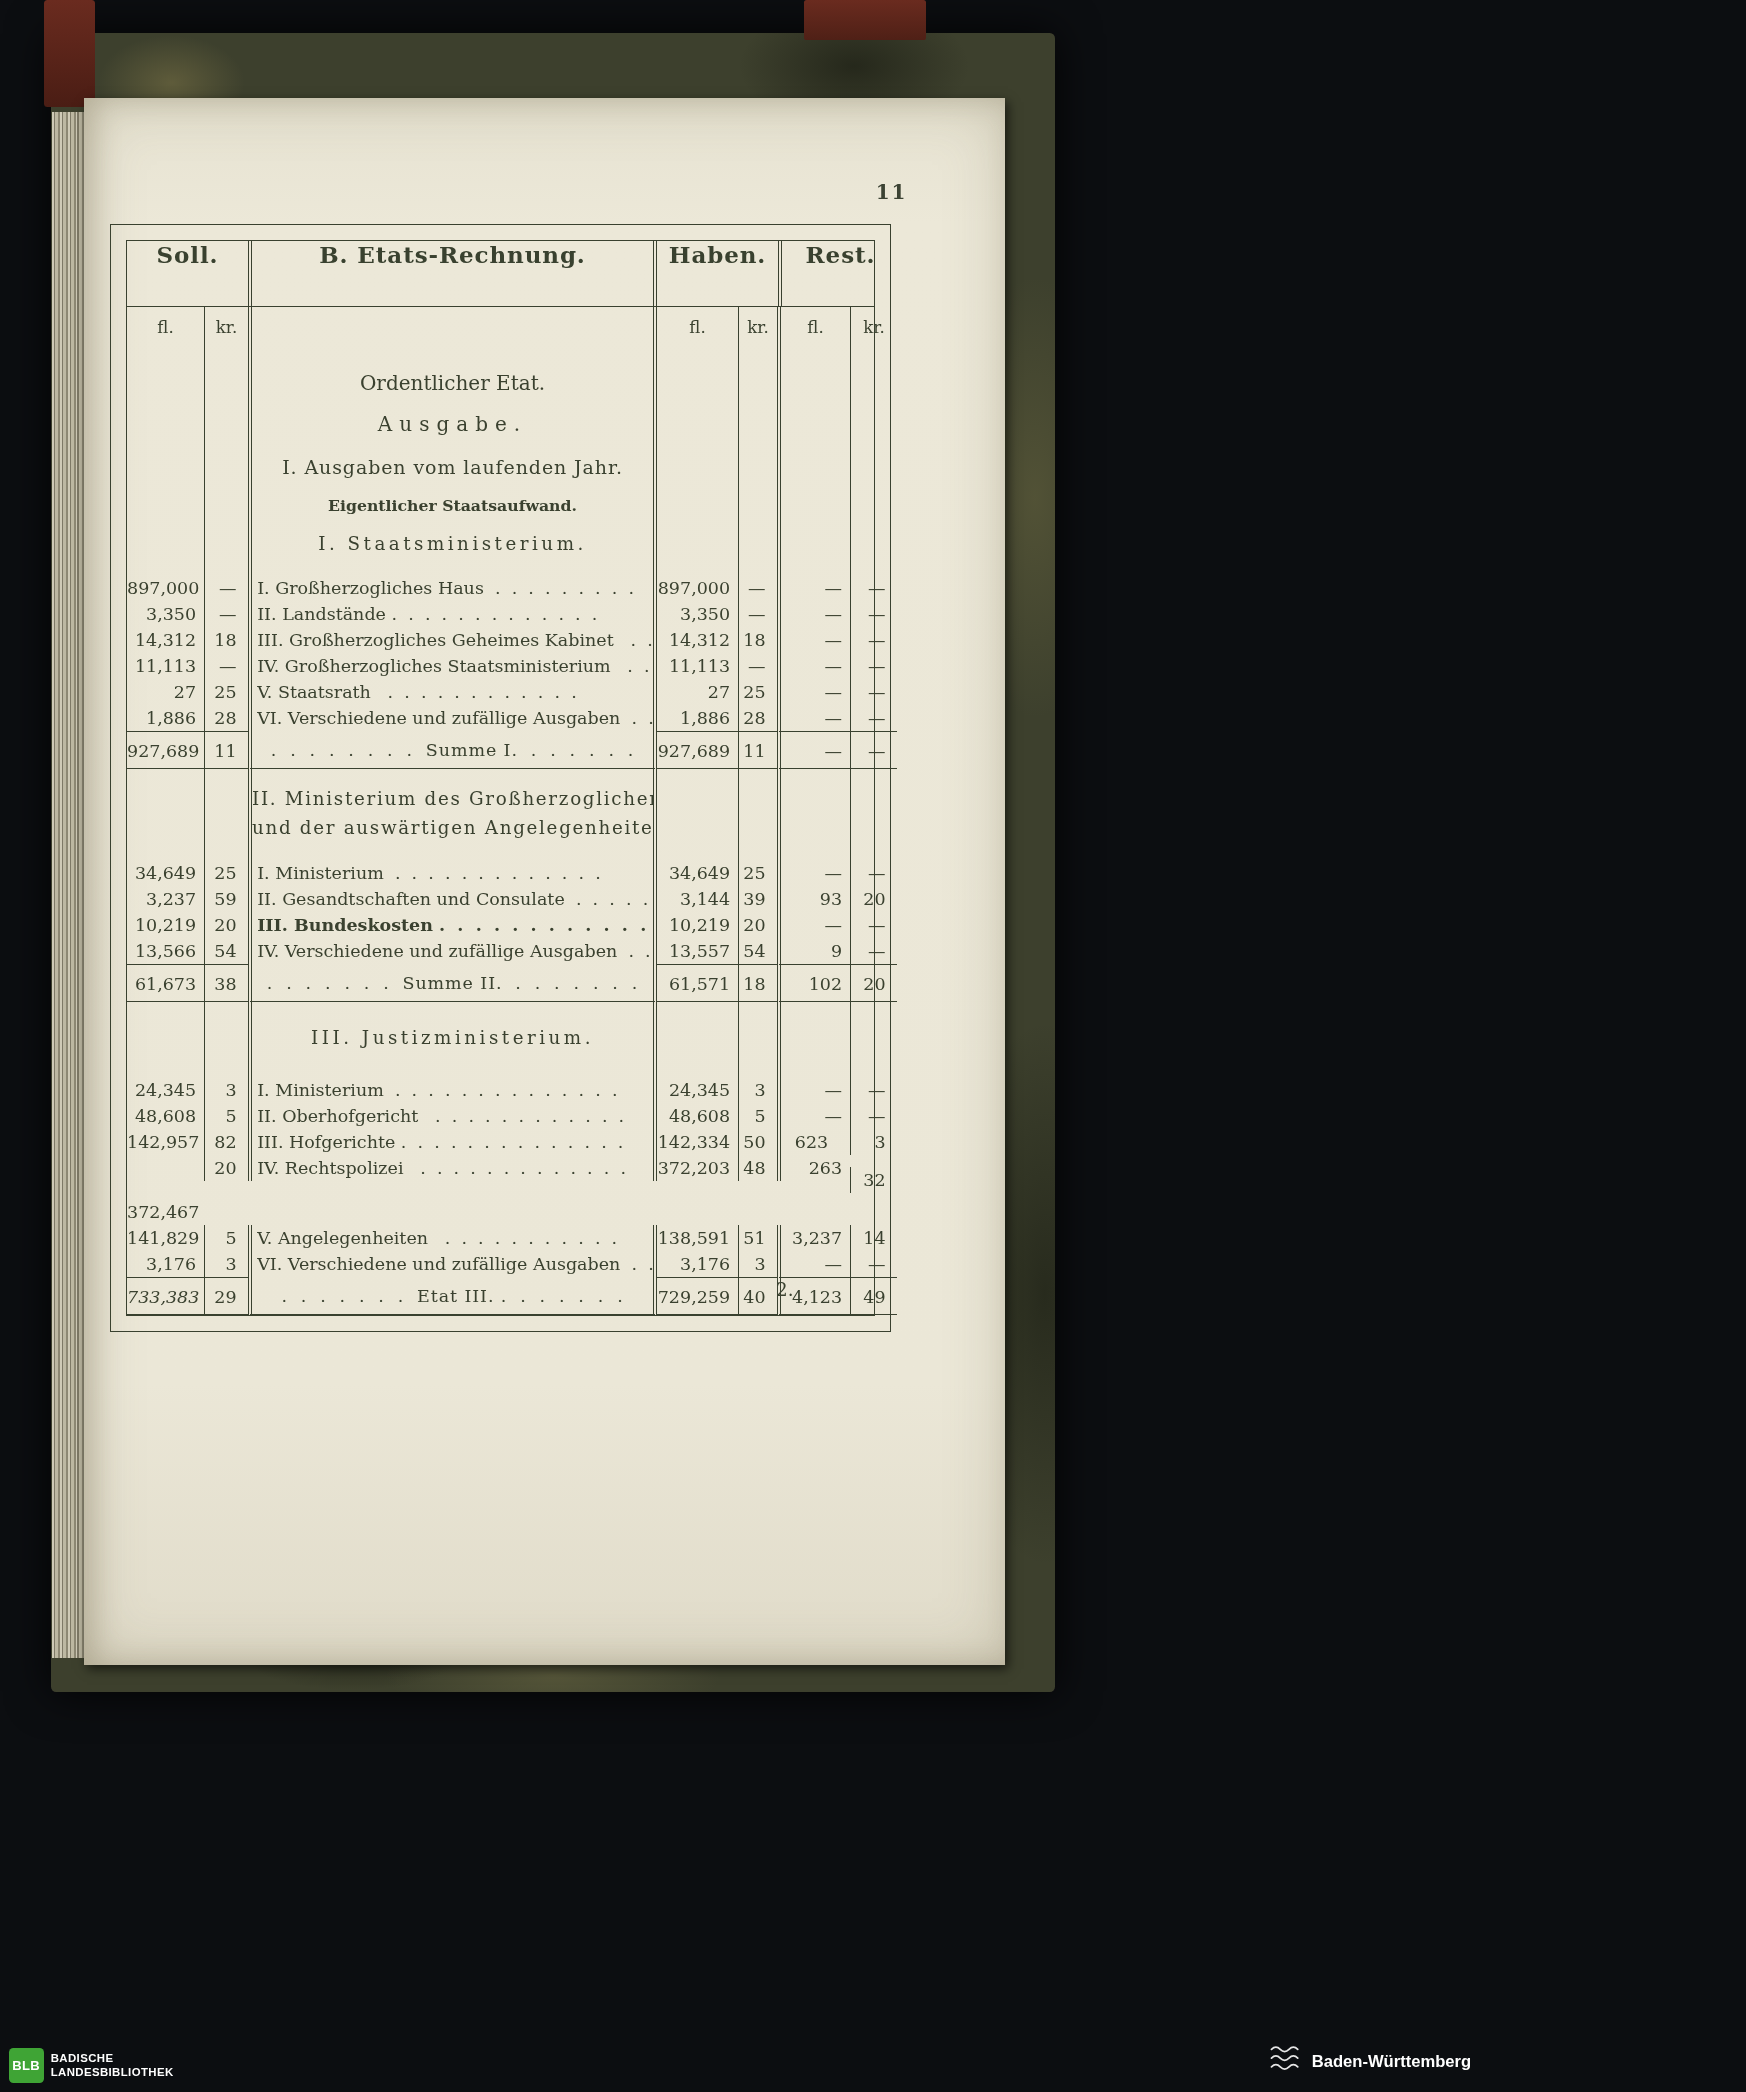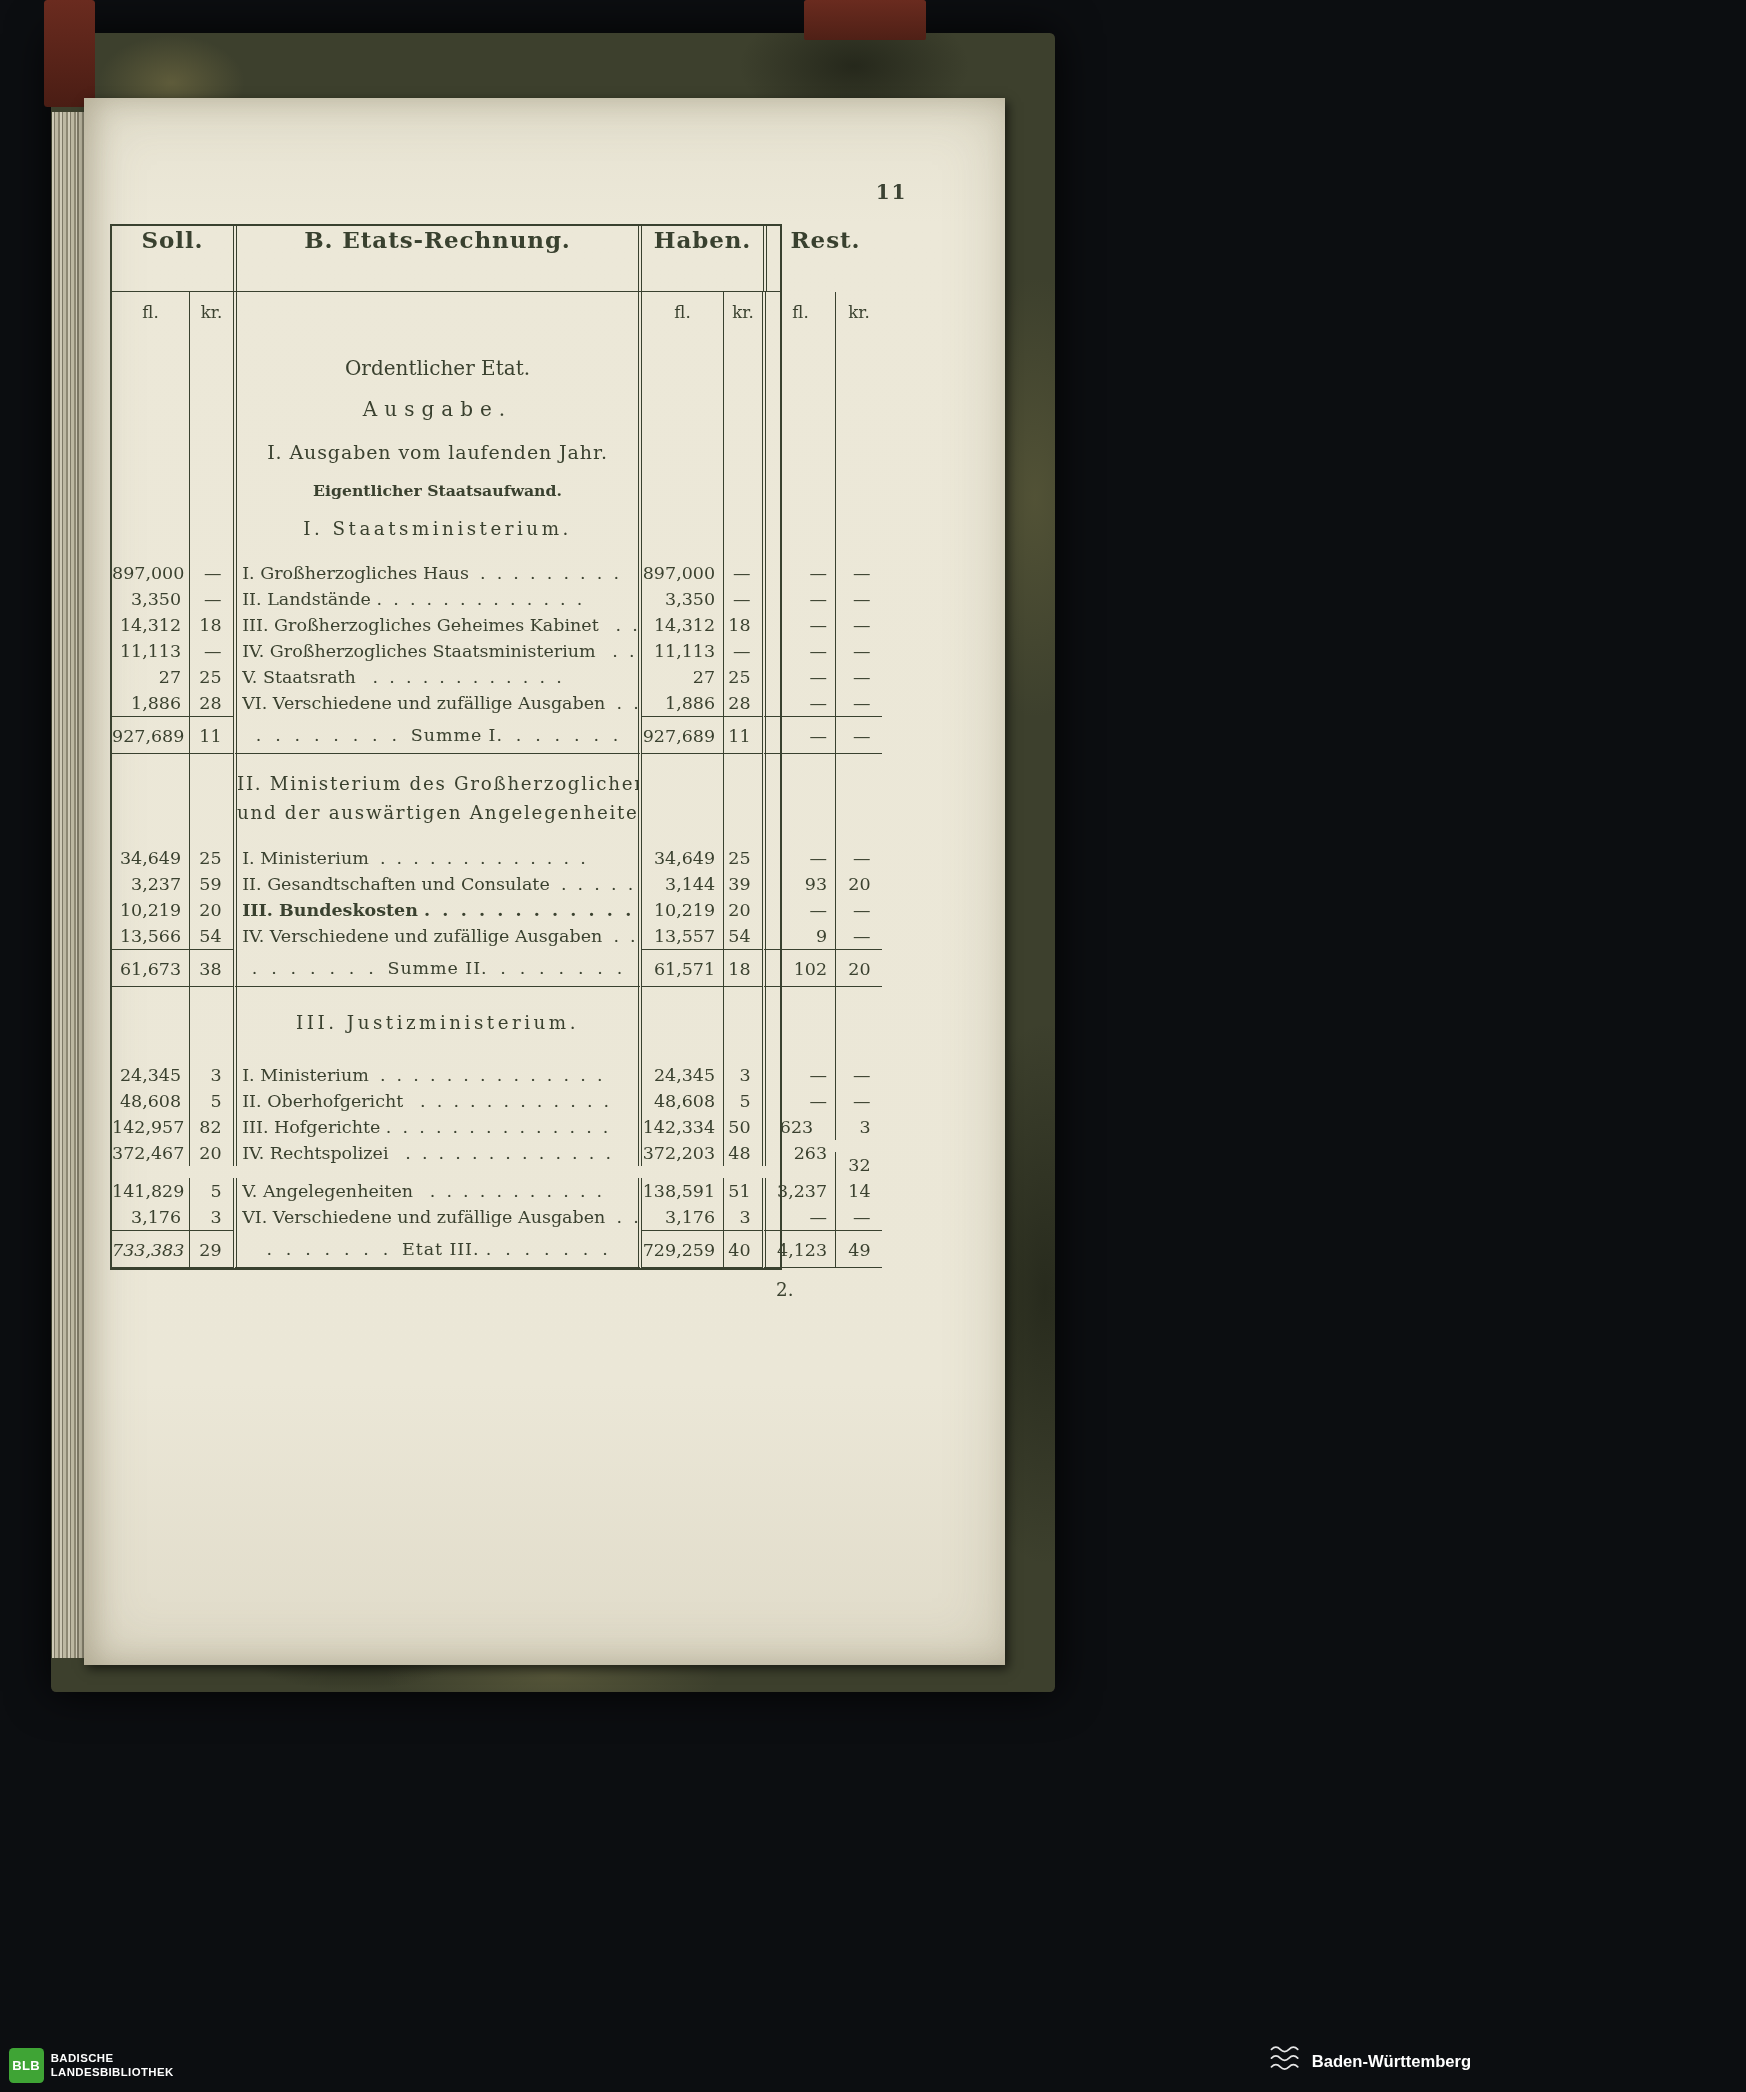--- a/index.html
+++ b/index.html
@@ -31,21 +31,21 @@
   }
   .page{
     position:absolute;left:84px;top:98px;width:921px;height:1567px;
     background:linear-gradient(180deg,#e6e2d1,#ece8d8 8%,#ebe7d7 82%,#e0dbc9);
     box-shadow:inset 0 0 61px rgba(120,110,80,.28), inset 10.5px 0 26px rgba(110,100,70,.25), 2.6px 3.5px 10.5px rgba(0,0,0,.6);
   }
   .folio{position:absolute;top:82px;right:98px;font:600 20px "DejaVu Serif",serif;color:#3c4334;letter-spacing:1.7px;}
   .sig{position:absolute;left:692px;top:1181px;font:18.3px "DejaVu Serif",serif;color:#3a412f;}
 
   
-  .acct-table{position:absolute;left:26px;top:126px;width:672px;box-sizing:border-box;border:1.7px solid #39412f;padding:0;}
+  .acct-table{position:absolute;left:26px;top:126px;width:781px;box-sizing:border-box;border:1.7px solid #39412f;padding:15px;}
   .acct-inner{border:0.9px solid #39412f;}
   .thead{display:grid;grid-template-columns:121px 409px 121px 121px;border-bottom:1.7px solid #39412f;}
   .hc{box-sizing:border-box;height:65px;line-height:65px;text-align:center;
       font:bold 23px "DejaVu Serif",serif;color:#39412f;letter-spacing:0.9px;white-space:pre;overflow:hidden;}
   .th-title{border-left:4.4px double #39412f;border-right:4.4px double #39412f;}
   .th-rest{border-left:4.4px double #39412f;}
 
   .tgrid{display:grid;grid-template-columns:77px 44px 409px 81px 39px 73px 47px;}
   .cell{box-sizing:border-box;font:17.5px "DejaVu Serif",serif;color:#3a412f;white-space:pre;overflow:hidden;}
   .num{text-align:right;padding-right:7.9px;}
@@ -298,21 +298,21 @@
             <div class="cell col-hkr num" style="height: 26px; line-height: 26px;">5</div>
             <div class="cell col-rfl num" style="height: 26px; line-height: 26px;">—</div>
             <div class="cell col-rkr num" style="height: 26px; line-height: 26px;">—</div>
             <div class="cell col-sfl num" style="height: 26px; line-height: 26px;">142,957</div>
             <div class="cell col-skr num" style="height: 26px; line-height: 26px;">82</div>
             <div class="cell col-desc lbl" style="height: 26px; line-height: 26px;">III. Hofgerichte .  .  .  .  .  .  .  .  .  .  .  .  .  .</div>
             <div class="cell col-hfl num" style="height: 26px; line-height: 26px;">142,334</div>
             <div class="cell col-hkr num" style="height: 26px; line-height: 26px;">50</div>
             <div class="cell col-rfl num" style="height: 26px; line-height: 26px; text-align: center;">623</div>
             <div class="cell col-rkr num" style="height: 26px; line-height: 26px;">3</div>
-            <div class="cell col-sfl num" style="height: 26px; line-height: 26px;">372,467</div>
+            <div class="cell col-sfl num" style="height: 26px; line-height: 26px; margin-top: 44px;">372,467</div>
             <div class="cell col-skr num" style="height: 26px; line-height: 26px;">20</div>
             <div class="cell col-desc lbl" style="height: 26px; line-height: 26px;">IV. Rechtspolizei   .  .  .  .  .  .  .  .  .  .  .  .  .</div>
             <div class="cell col-hfl num" style="height: 26px; line-height: 26px;">372,203</div>
             <div class="cell col-hkr num" style="height: 26px; line-height: 26px;">48</div>
             <div class="cell col-rfl num" style="height: 26px; line-height: 26px;">263</div>
             <div class="cell col-rkr num" style="height: 26px; line-height: 26px; margin-top: 12px;">32</div>
             <div class="cell col-sfl num" style="height: 26px; line-height: 26px;">141,829</div>
             <div class="cell col-skr num" style="height: 26px; line-height: 26px;">5</div>
             <div class="cell col-desc lbl" style="height: 26px; line-height: 26px;">V. Angelegenheiten   .  .  .  .  .  .  .  .  .  .  .</div>
             <div class="cell col-hfl num" style="height: 26px; line-height: 26px;">138,591</div>

